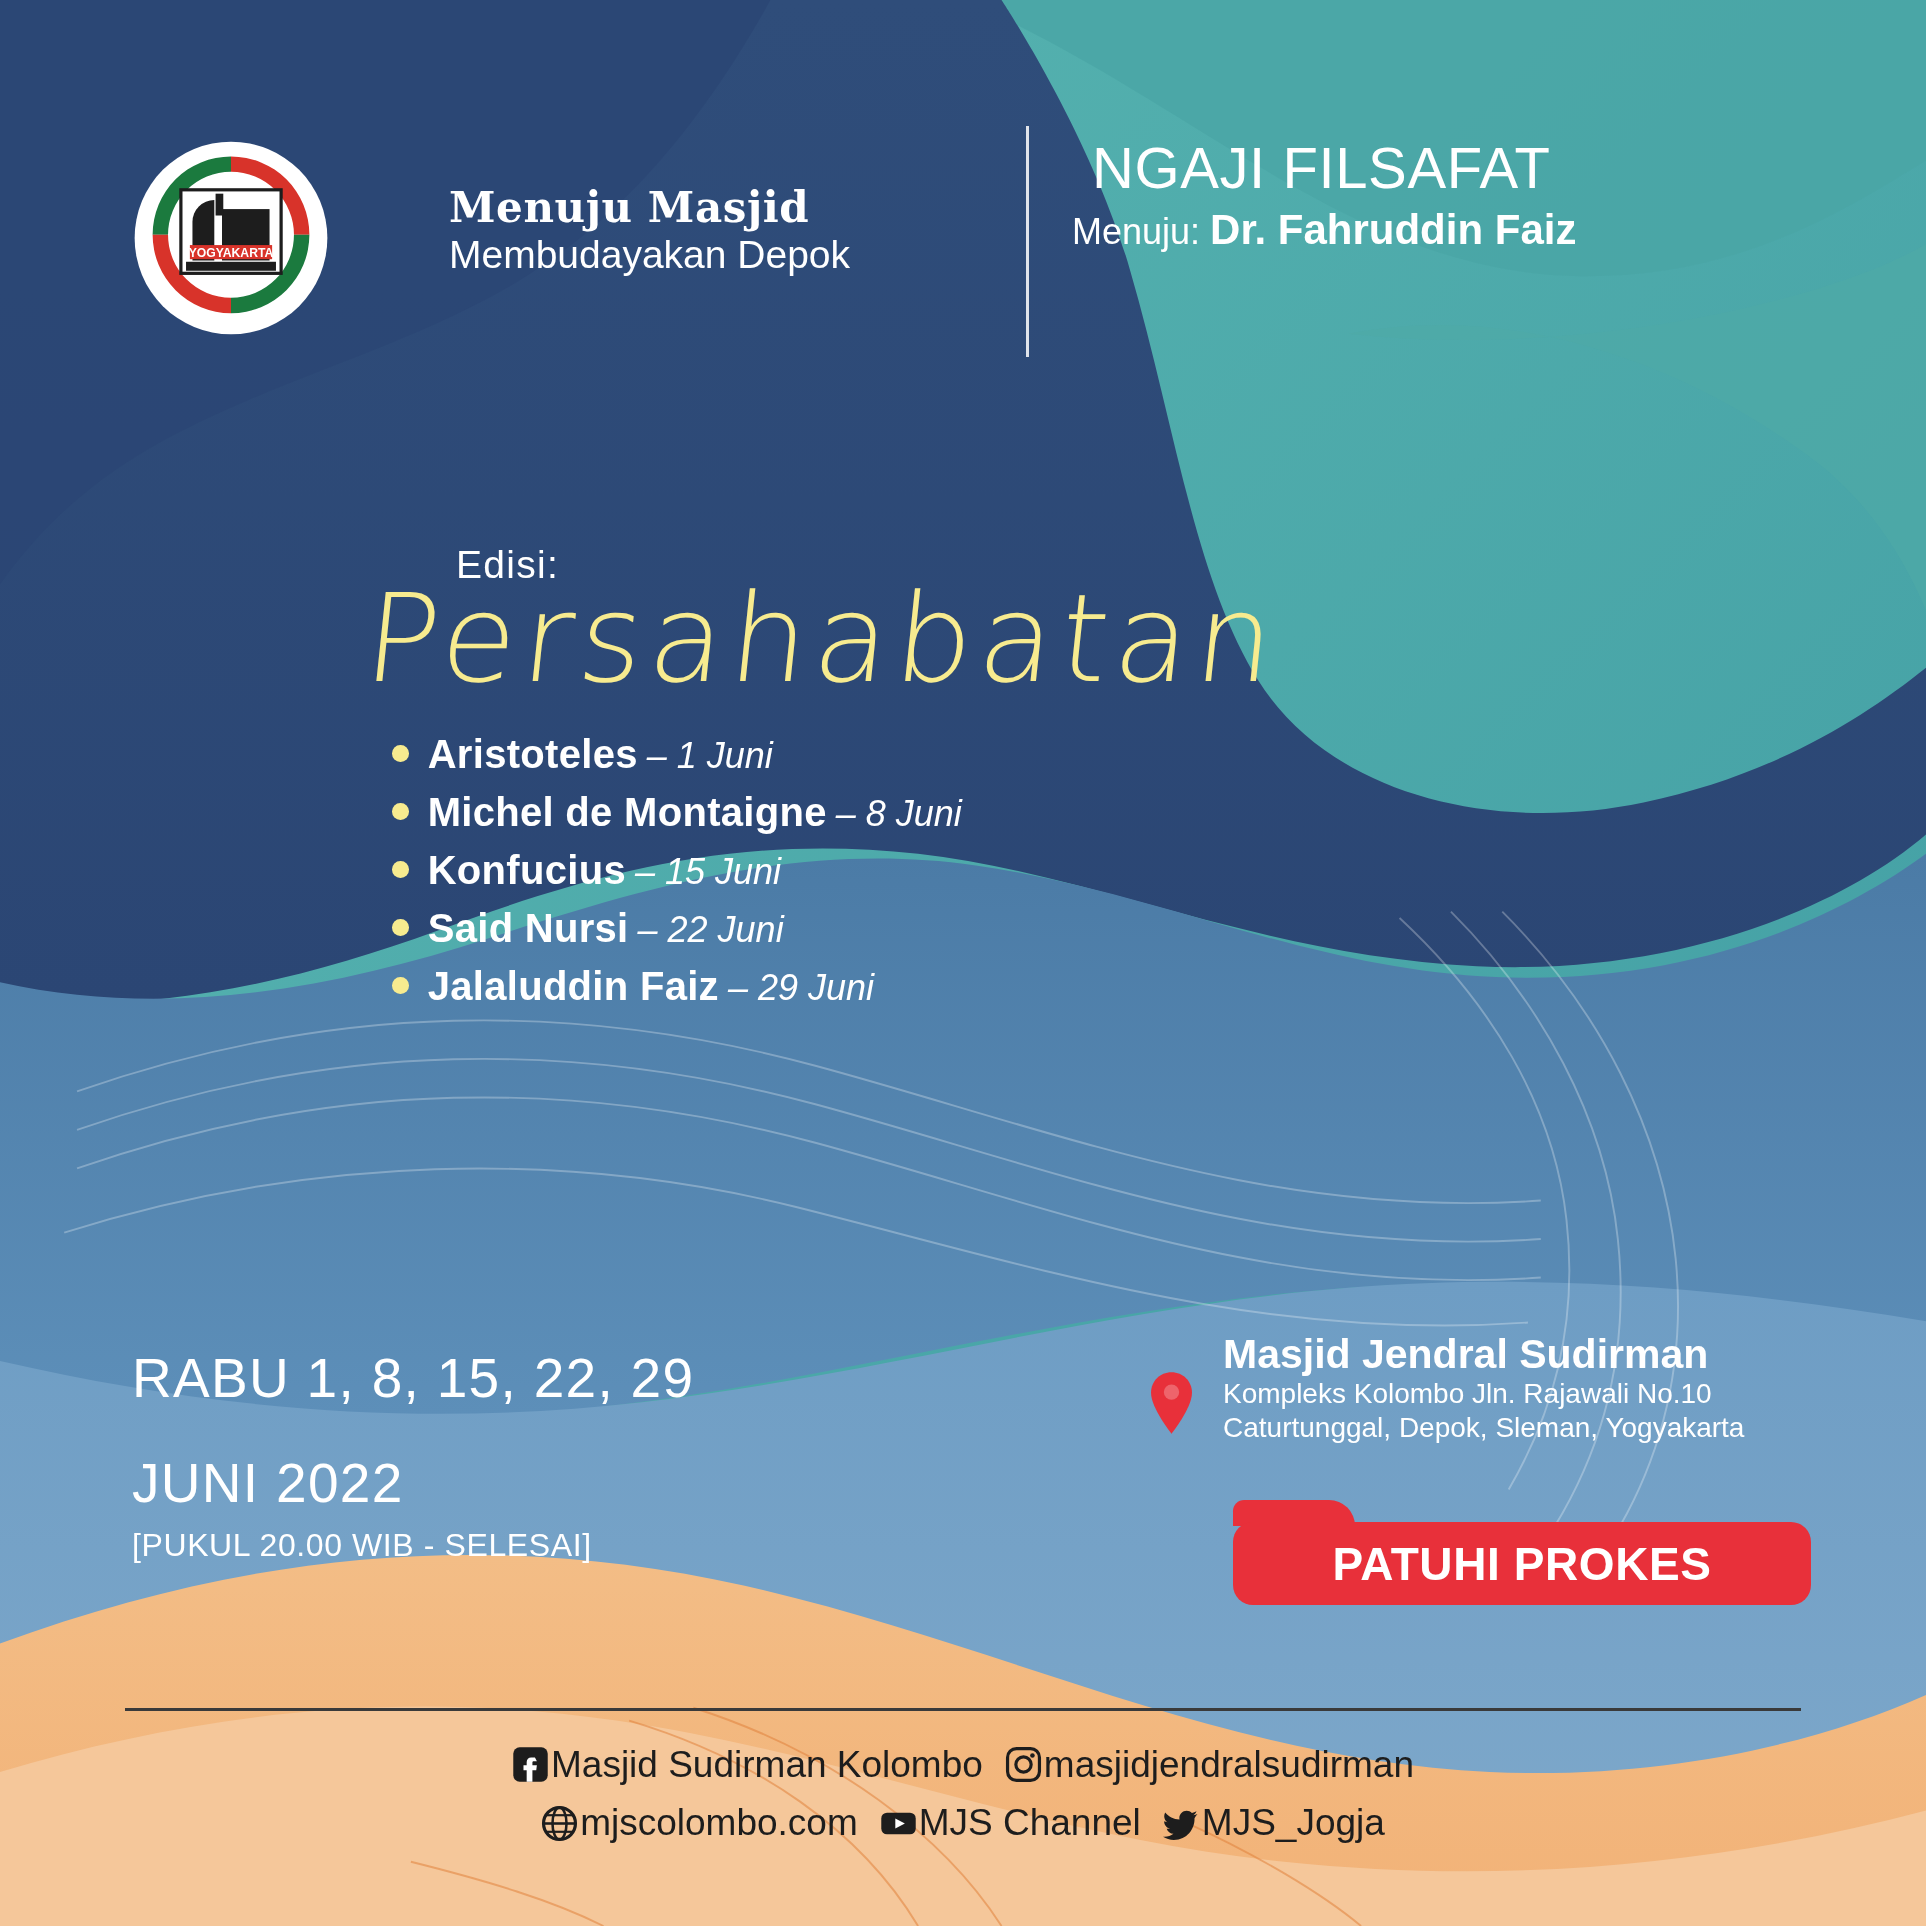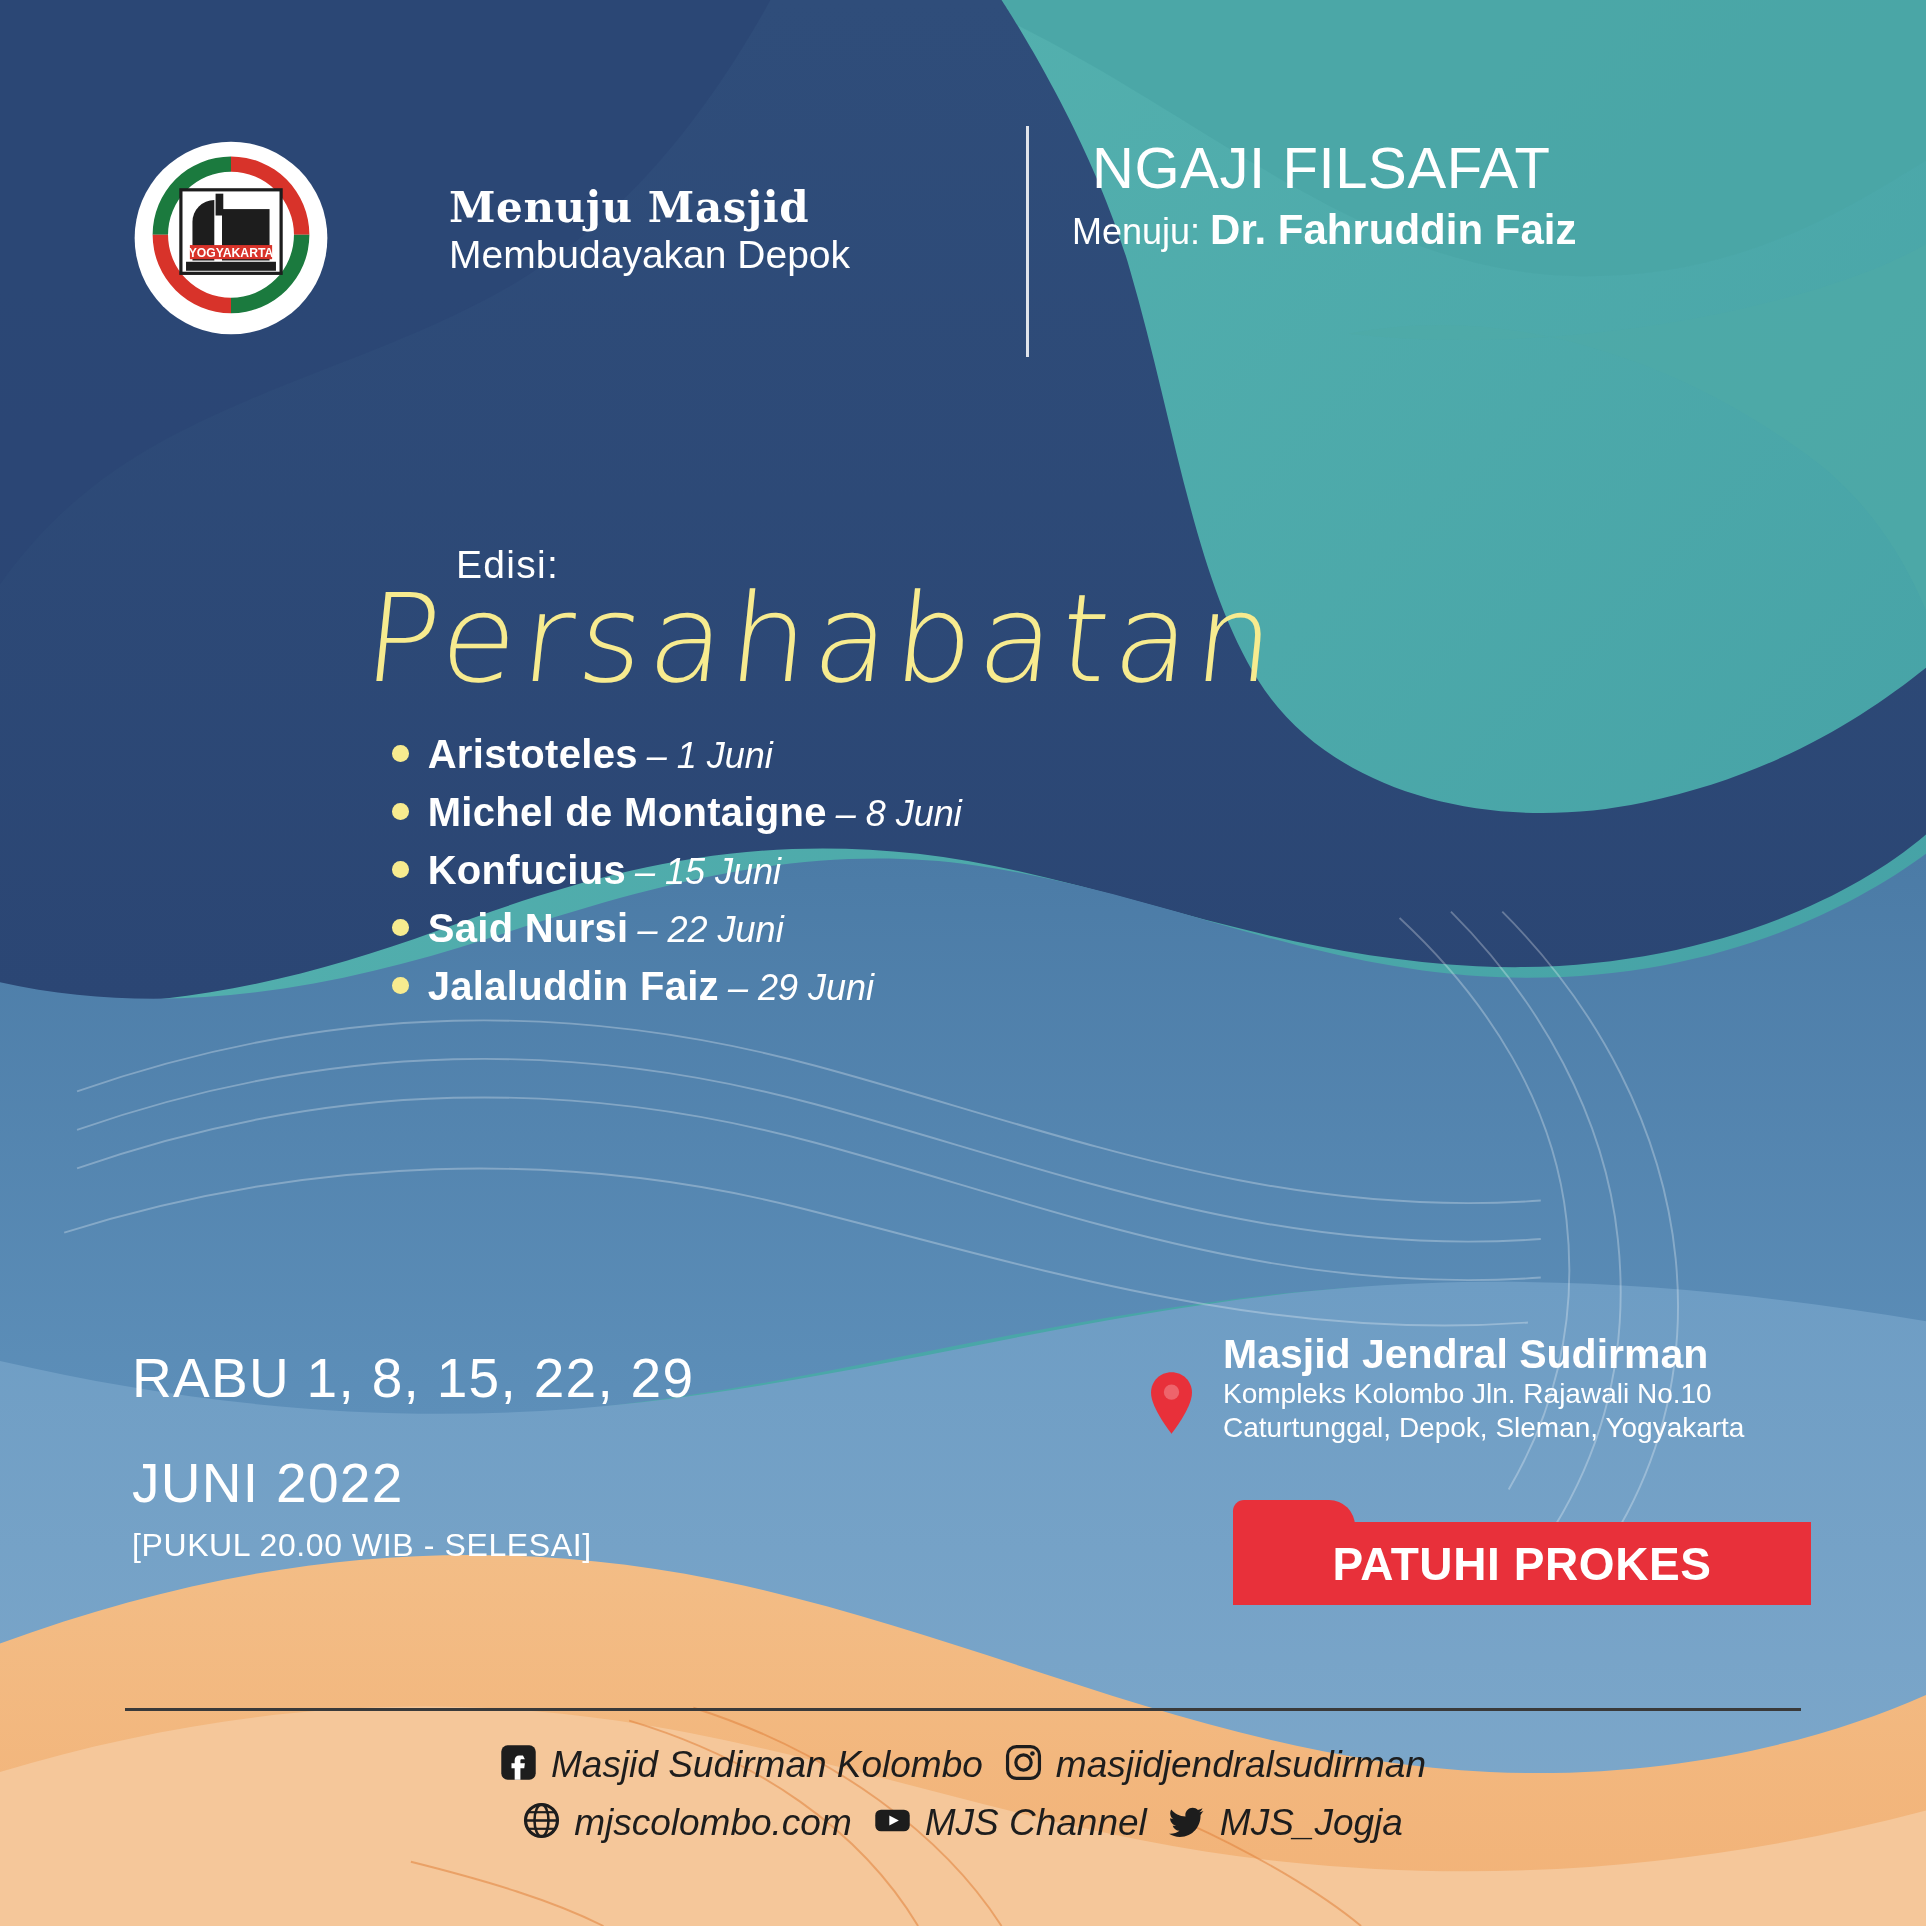--- a/index.html
+++ b/index.html
@@ -212,20 +212,21 @@
     width: 578px;
     height: 83px;
     background: #e8303a;
     color: #ffffff;
     font-size: 46px;
     font-weight: bold;
     letter-spacing: 0.6px;
     display: flex;
     align-items: center;
     justify-content: center;
+    border-radius: 20px;
   }
   #prokes-tail {
     position: absolute;
     left: 1233px;
     top: 1500px;
     width: 122px;
     height: 26px;
     background: #e8303a;
     border-top-left-radius: 16.7px;
     border-top-right-radius: 39px;
@@ -249,24 +250,24 @@
   }
   .frow {
     display: flex;
     align-items: center;
     justify-content: center;
     gap: 22px;
     margin-top: 16.7px;
   }
   .fitem {
     display: flex;
-    gap: 14px;
+    align-items: center;
+    gap: 2px;
     font-size: 37px;
     white-space: nowrap;
-    font-style: italic;
   }
   .ficon {
     width: 37px;
     height: 37px;
     flex: none;
     display: block;
   }
 </style>
 </head>
 <body>

